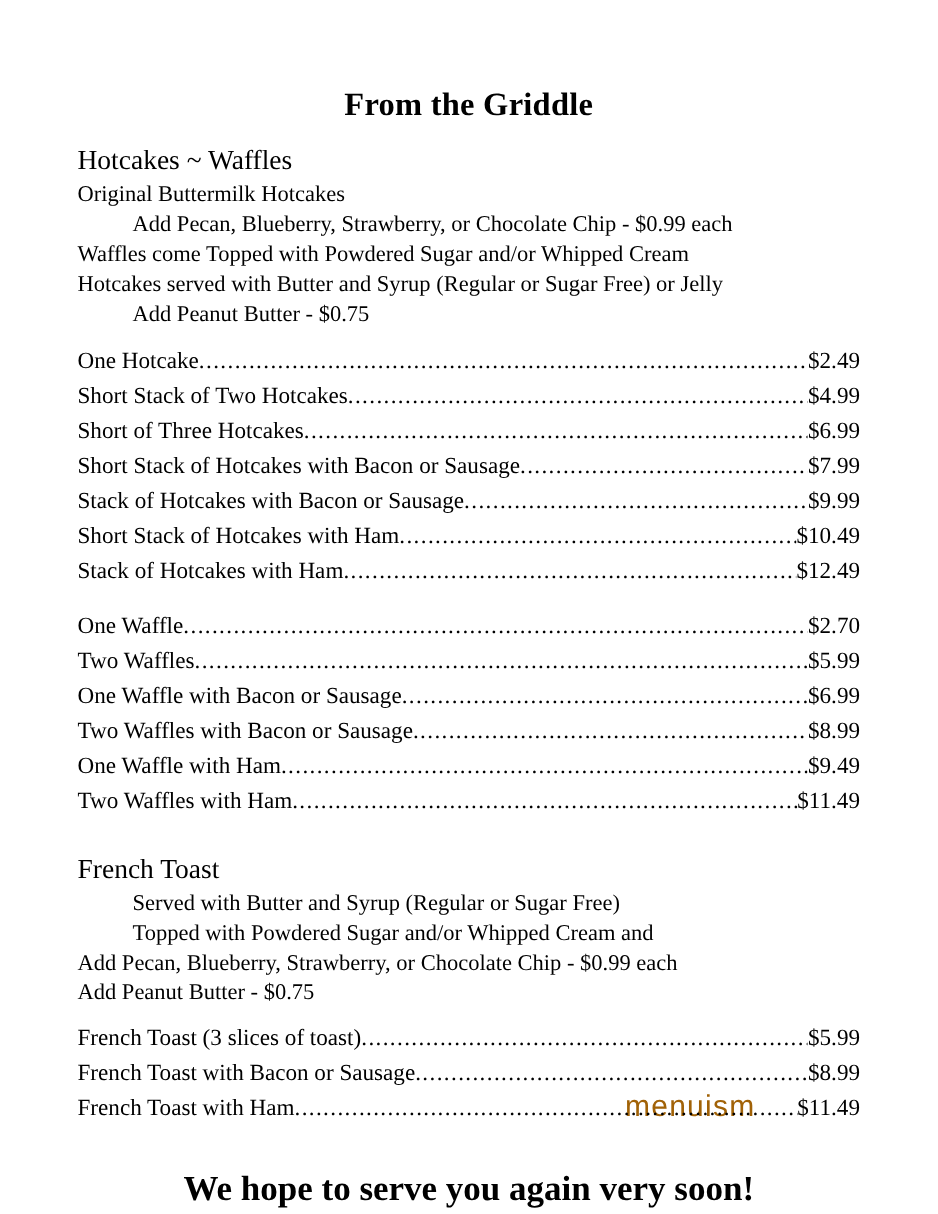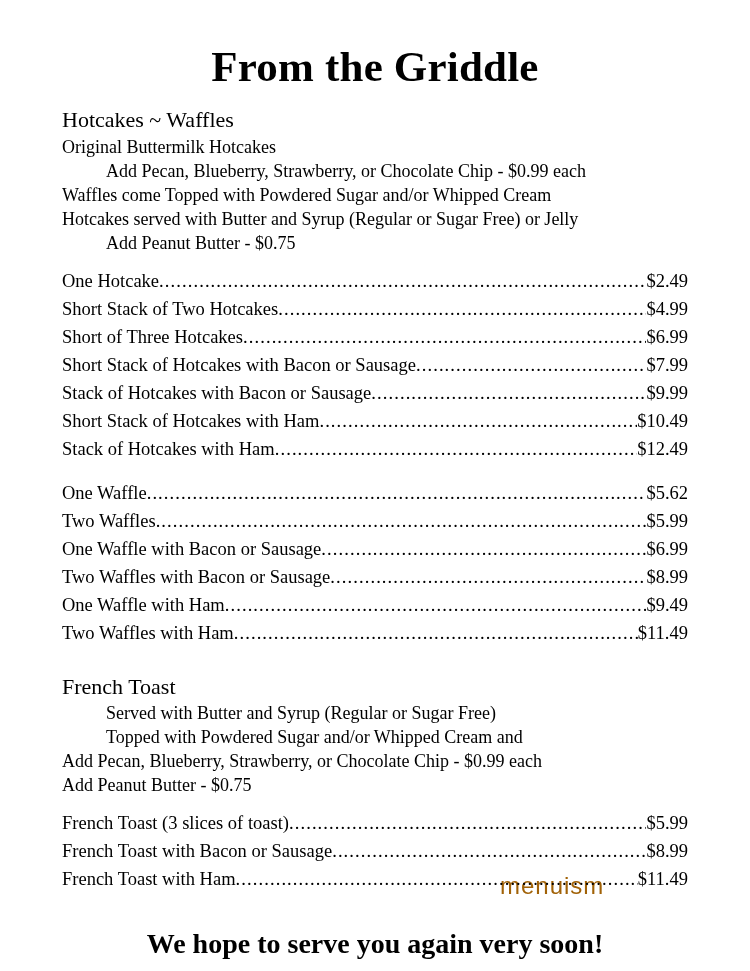--- a/index.html
+++ b/index.html
@@ -34,25 +34,25 @@
     color: #a16207;
     font-family: "Liberation Sans", sans-serif;
     white-space: nowrap;
     pointer-events: none;
     z-index: 0;
   }
 
   
   .page-title {
     text-align: center;
-    font-size: 43px;
+    font-size: 26px;
     font-weight: bold;
     letter-spacing: 0.2px;
     margin: 0;
-    padding-top: 44px;
+    padding-top: 70px;
     line-height: 1.05;
   }
 
   
   .content {
     position: relative;
     z-index: 1;
     margin: 0;
     padding: 0 62px 0 62px;
   }
@@ -188,21 +188,21 @@
           <span class="name">Stack of Hotcakes with Ham</span>
           <span class="leader"></span>
           <span class="price">$12.49</span>
         </div>
       </div>
 
       <div class="price-group gap-before">
         <div class="price-row">
           <span class="name">One Waffle</span>
           <span class="leader"></span>
-          <span class="price">$5.62</span>
+          <span class="price">$2.70</span>
         </div>
         <div class="price-row">
           <span class="name">Two Waffles</span>
           <span class="leader"></span>
           <span class="price">$5.99</span>
         </div>
         <div class="price-row">
           <span class="name">One Waffle with Bacon or Sausage</span>
           <span class="leader"></span>
           <span class="price">$6.99</span>

